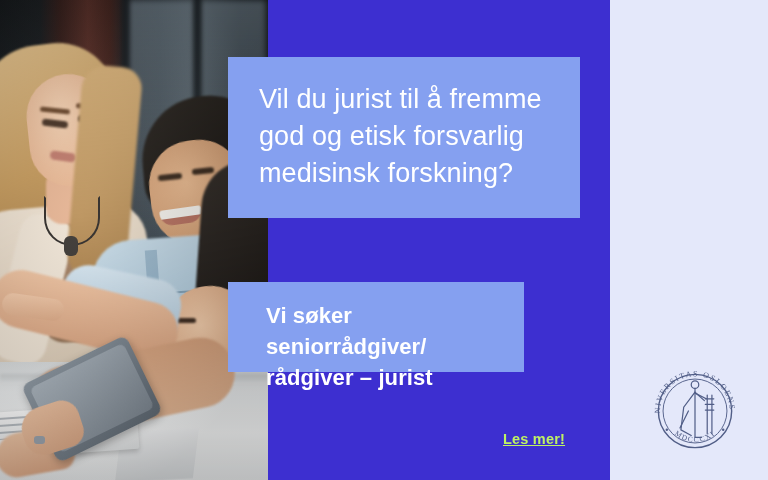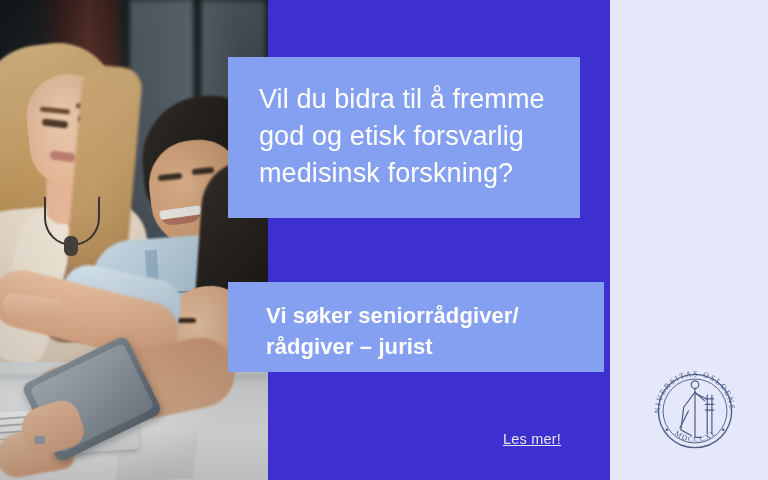--- a/index.html
+++ b/index.html
@@ -373,37 +373,37 @@
   .headline {
     margin: 0;
     color: #ffffff;
     font-size: 27px;
     line-height: 37px;
     font-weight: 400;
     letter-spacing: .1px;
   }
   .subhead-box {
     left: 228px; top: 282px;
-    width: 376px; height: 90px;
+    width: 296px; height: 90px;
     padding: 18px 24px 13px 38px;
   }
   .subhead {
     margin: 0;
     color: #ffffff;
     font-size: 22px;
     line-height: 31px;
     font-weight: 700;
     letter-spacing: .1px;
   }
   .cta {
     position: absolute;
     left: 503px; top: 431px;
-    color: #e5e5e5;
+    color: #bef264;
     font-size: 14.5px;
-    font-weight: 400;
+    font-weight: 700;
     letter-spacing: .2px;
   }
 
   
   .right-panel {
     position: absolute;
     left: 610px; top: 0;
     width: 158px; height: 480px;
     background: #e4e8fa;
   }
@@ -481,21 +481,21 @@
     <div class="ph-layer tablet-face"></div>
     <div class="ph-layer w1-hand"></div>
     <div class="ph-layer w1-ring"></div>
 
     <div class="ph-layer photo-shade"></div>
   </div>
 
   <div class="center-panel"></div>
 
   <div class="text-box headline-box">
-    <p class="headline">Vil du bidra til å fremme god og etisk forsvarlig medisinsk forskning?</p>
+    <p class="headline">Vil du jurist til å fremme god og etisk forsvarlig medisinsk forskning?</p>
   </div>
 
   <div class="text-box subhead-box">
     <p class="subhead">Vi søker seniorrådgiver/ rådgiver – jurist</p>
   </div>
 
   <a class="cta" href="#">Les mer!</a>
 
   <div class="right-panel"></div>
 

